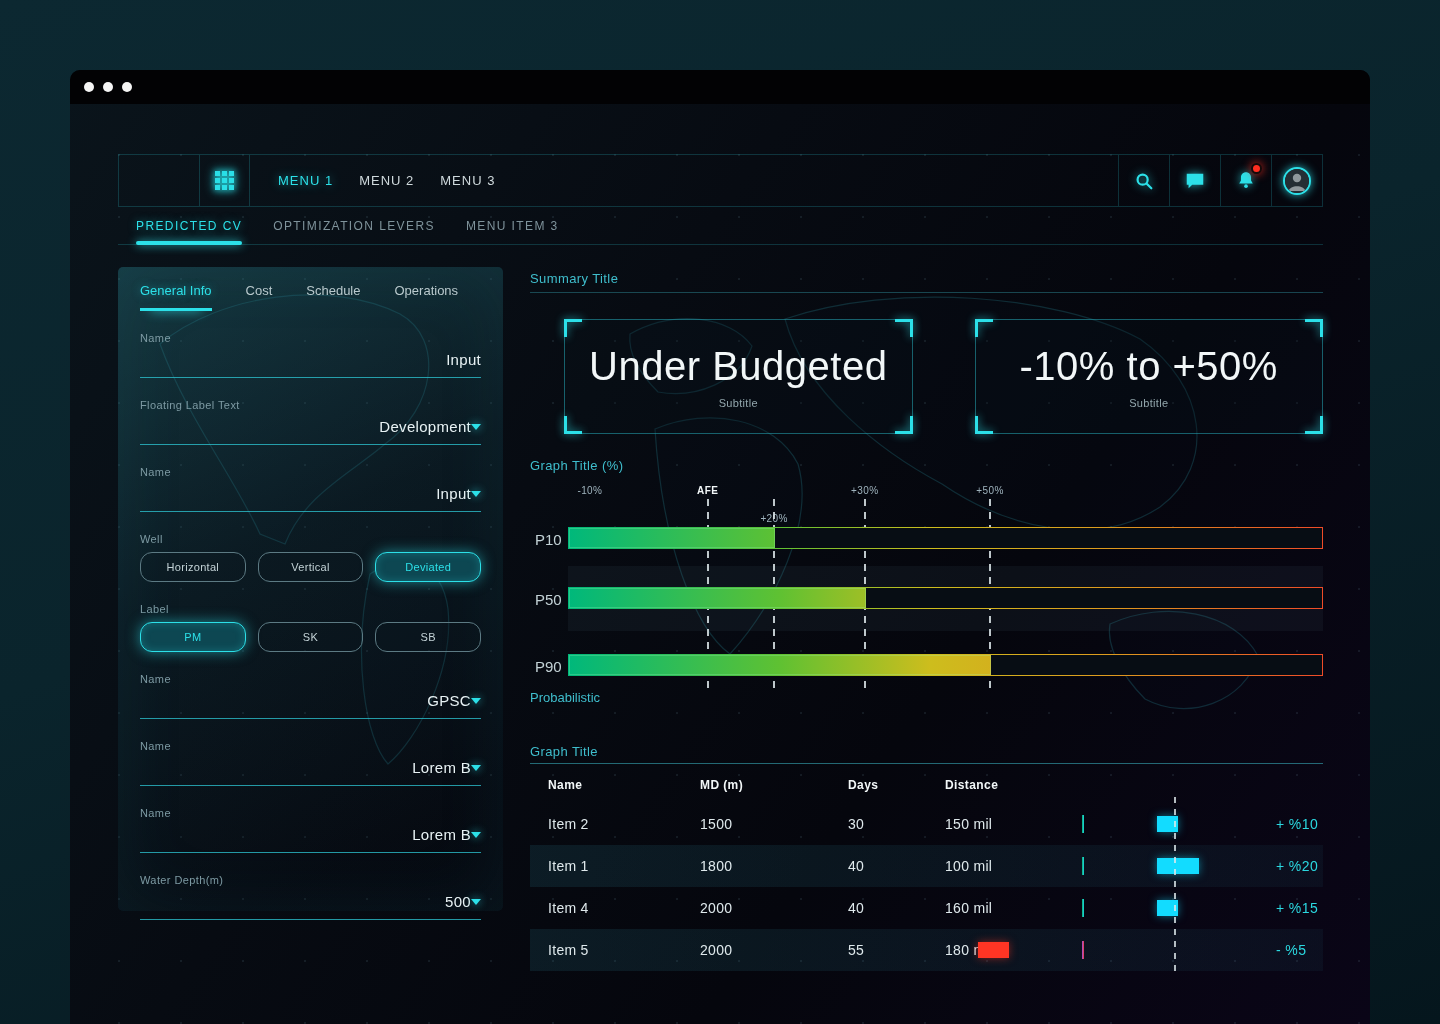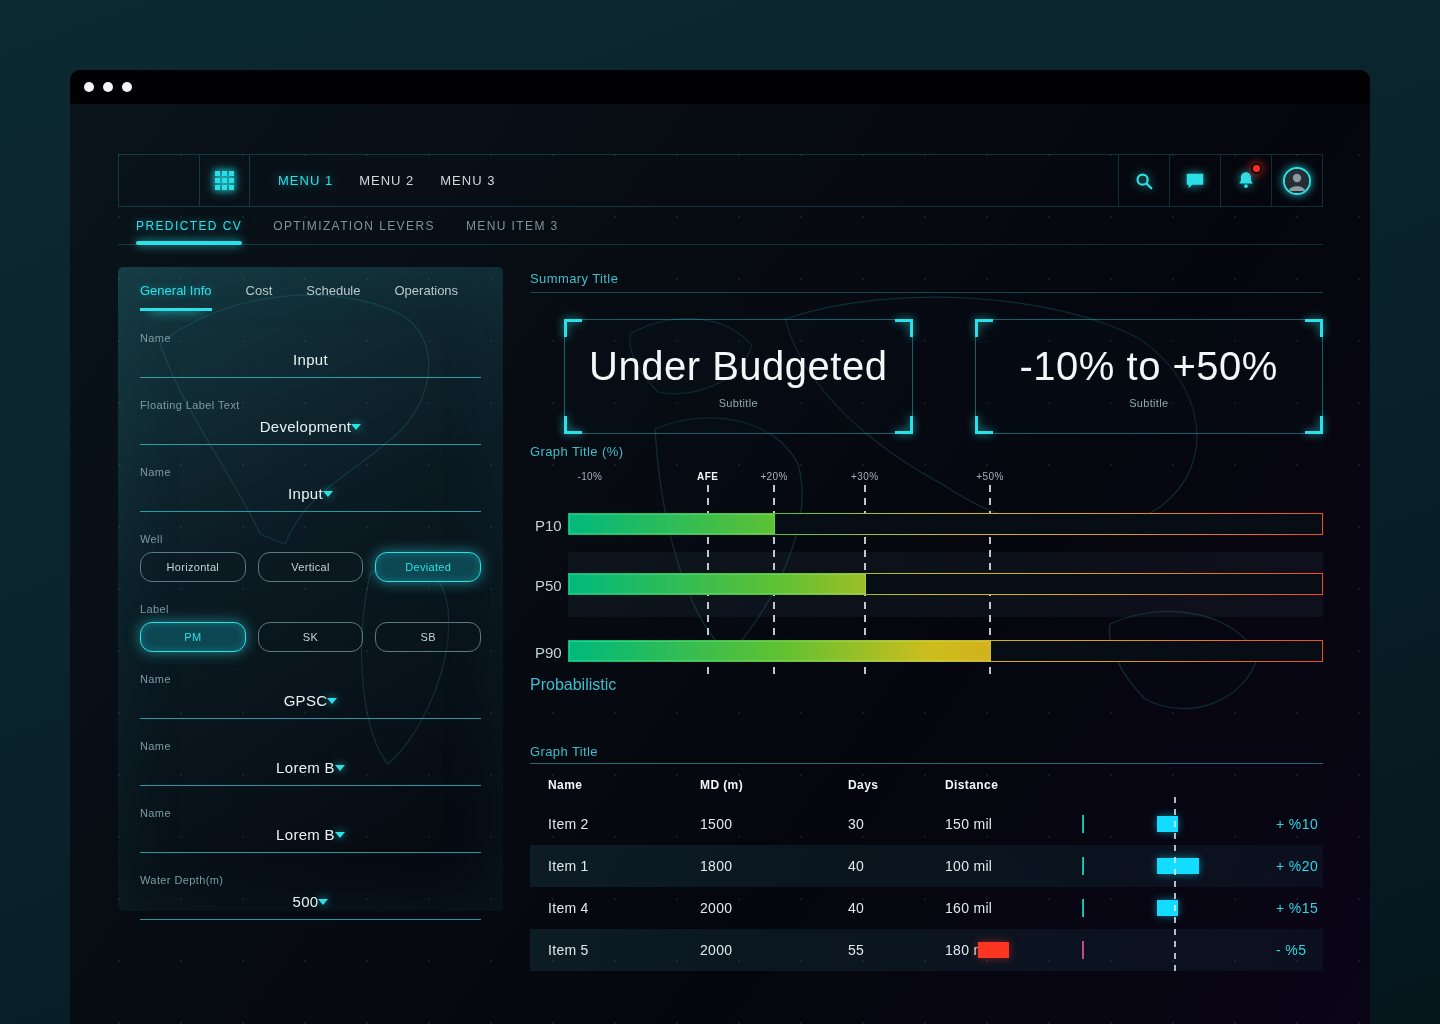--- a/index.html
+++ b/index.html
@@ -46,21 +46,21 @@
   
   .panel{position:absolute;left:48px;top:163px;width:385px;height:644px;border-radius:5px;
     background:linear-gradient(155deg,rgba(45,132,142,0.34) 0%,rgba(23,72,84,0.22) 42%,rgba(8,22,30,0.12) 85%);
     box-shadow:inset 0 0 70px rgba(40,140,155,0.10);padding:16px 22px 0 22px;}
   .ftabs{display:flex;gap:34px;margin-bottom:6px;}
   .ftab{font-size:13px;color:#b9c9cd;padding-bottom:10px;cursor:pointer;}
   .ftab.active{color:#2ce0e8;border-bottom:3px solid #2ce0e8;text-shadow:0 0 8px rgba(44,224,232,.5);
     box-shadow:0 10px 12px -10px rgba(44,224,232,.7);}
   .field{margin-top:21px;}
   .flabel{font-size:11px;color:#7d9aa3;letter-spacing:.4px;margin-bottom:7px;}
-  .fvalrow{display:flex;align-items:center;justify-content:center;
+  .fvalrow{display:flex;align-items:center;justify-content:flex-end;
     border-bottom:1px solid rgba(46,200,214,0.75);padding-bottom:9px;}
   .fval{font-size:15px;color:#e8f2f4;letter-spacing:.3px;}
   .caret{width:0;height:0;border-left:5px solid transparent;border-right:5px solid transparent;
     border-top:6px solid #2ce0e8;filter:drop-shadow(0 0 4px rgba(44,224,232,.8));}
   .pills{display:flex;gap:12px;margin-top:4px;}
   .pill{flex:1;height:30px;border:1px solid #5c7a83;border-radius:12px;color:#c3d2d6;font-size:11px;
     display:flex;align-items:center;justify-content:center;cursor:pointer;letter-spacing:.3px;background:rgba(10,25,32,.25);}
   .pill.selected{border:1px solid #2ce0e8;color:#2ce0e8;background:#0d4752;
     box-shadow:0 0 14px rgba(44,224,232,.55), inset 0 0 8px rgba(44,224,232,.25);}
 
@@ -77,36 +77,36 @@
   .card-value{font-size:40px;font-weight:300;color:#f2f7f8;letter-spacing:.5px;}
   .card-sub{font-size:11px;color:#93a7ad;margin-top:8px;letter-spacing:.3px;}
   .cnr{position:absolute;width:18px;height:18px;border:0 solid #2ce0e8;
     filter:drop-shadow(0 0 4px rgba(44,224,232,.8));}
   .cnr.tl{left:-1px;top:-1px;border-left-width:3px;border-top-width:3px;}
   .cnr.tr{right:-1px;top:-1px;border-right-width:3px;border-top-width:3px;}
   .cnr.bl{left:-1px;bottom:-1px;border-left-width:3px;border-bottom-width:3px;}
   .cnr.br{right:-1px;bottom:-1px;border-right-width:3px;border-bottom-width:3px;}
 
   
-  .chart1{position:absolute;left:0;top:177px;width:100%;height:252px;}
+  .chart1{position:absolute;left:0;top:191px;width:100%;height:252px;}
   .chart1 .section-title{position:absolute;left:0;top:0;}
   .axis-layer{position:absolute;left:38px;top:0;width:755px;height:100%;}
   .tick-label{position:absolute;top:27px;transform:translateX(-50%);font-size:10px;color:#9fb3bd;letter-spacing:.4px;}
   .tick-label.em{color:#f2f7f8;font-weight:bold;}
   .vdash{position:absolute;top:41px;height:193px;width:2px;transform:translateX(-50%);
     background:repeating-linear-gradient(180deg,#dfe9ec 0 7px,transparent 7px 13px);opacity:.85;}
   .band{position:absolute;left:38px;top:108px;width:755px;height:65px;background:rgba(140,190,205,0.06);}
   .bar-label{position:absolute;left:5px;width:30px;font-size:15px;color:#c3d2d6;}
   .gbar{position:absolute;left:38px;width:755px;height:22px;padding:1px;
     background:linear-gradient(90deg,#00b87b 0%,#5fc132 28%,#cdbd1d 48%,#de9a1e 72%,#ef4b28 100%);}
   .gbar-inner{position:relative;width:100%;height:100%;background:#070d14;}
   .gbar-fill{position:absolute;left:0;top:0;bottom:0;
     background:linear-gradient(90deg,#00b87b 0%,#5fc132 28%,#cdbd1d 48%,#de9a1e 72%,#ef4b28 100%);
     background-size:753px 100%;box-shadow:inset 0 0 0 1px rgba(160,255,190,.25);}
-  .chart-footer{position:absolute;left:0;top:232px;font-size:16px;color:#3fbecd;}
+  .chart-footer{position:absolute;left:0;top:232px;font-size:13px;color:#3fbecd;}
 
   
   .chart2{position:absolute;left:0;top:477px;width:100%;height:240px;}
   .chart2 .section-title{position:absolute;left:0;top:0;}
   .table-rule{position:absolute;left:0;top:19px;width:100%;height:1px;background:rgba(60,185,200,0.55);}
   .trow{display:grid;grid-template-columns:170px 148px 97px 137px 170px 1fr;align-items:center;height:42px;}
   .thead{position:absolute;left:0;top:26px;width:100%;height:30px;}
   .thead .tcell{font-size:12px;font-weight:bold;color:#f2f7f8;letter-spacing:.4px;}
   .tbody{position:absolute;left:0;top:59px;width:100%;}
   .trow .tcell:first-child{padding-left:18px;}
@@ -309,21 +309,21 @@
           </div>
         </div>
 
         <div class="chart1">
           <div class="section-title">Graph Title (%)</div>
           <div class="band"></div>
           <div class="axis-layer" id="axis-layer">
               <span class="tick-label" style="left: 2.9%;">-10%</span>
               <span class="tick-label em" style="left: 18.5%;">AFE</span>
               <i class="vdash" style="left: 18.5%;"></i>
-              <span class="tick-label" style="left: 27.3%;">+20%</span>
+              <span class="tick-label" style="left: 27.3%; margin-top: 28px;">+20%</span>
               <i class="vdash" style="left: 27.3%;"></i>
               <span class="tick-label" style="left: 39.3%;">+30%</span>
               <i class="vdash" style="left: 39.3%;"></i>
               <span class="tick-label" style="left: 55.9%;">+50%</span>
               <i class="vdash" style="left: 55.9%;"></i>
             </div>
           <span class="bar-label" style="top:73px">P10</span>
           <div class="gbar" style="top:69px">
             <div class="gbar-inner">
                 <div class="gbar-fill" style="width: 27.4%;"></div>

